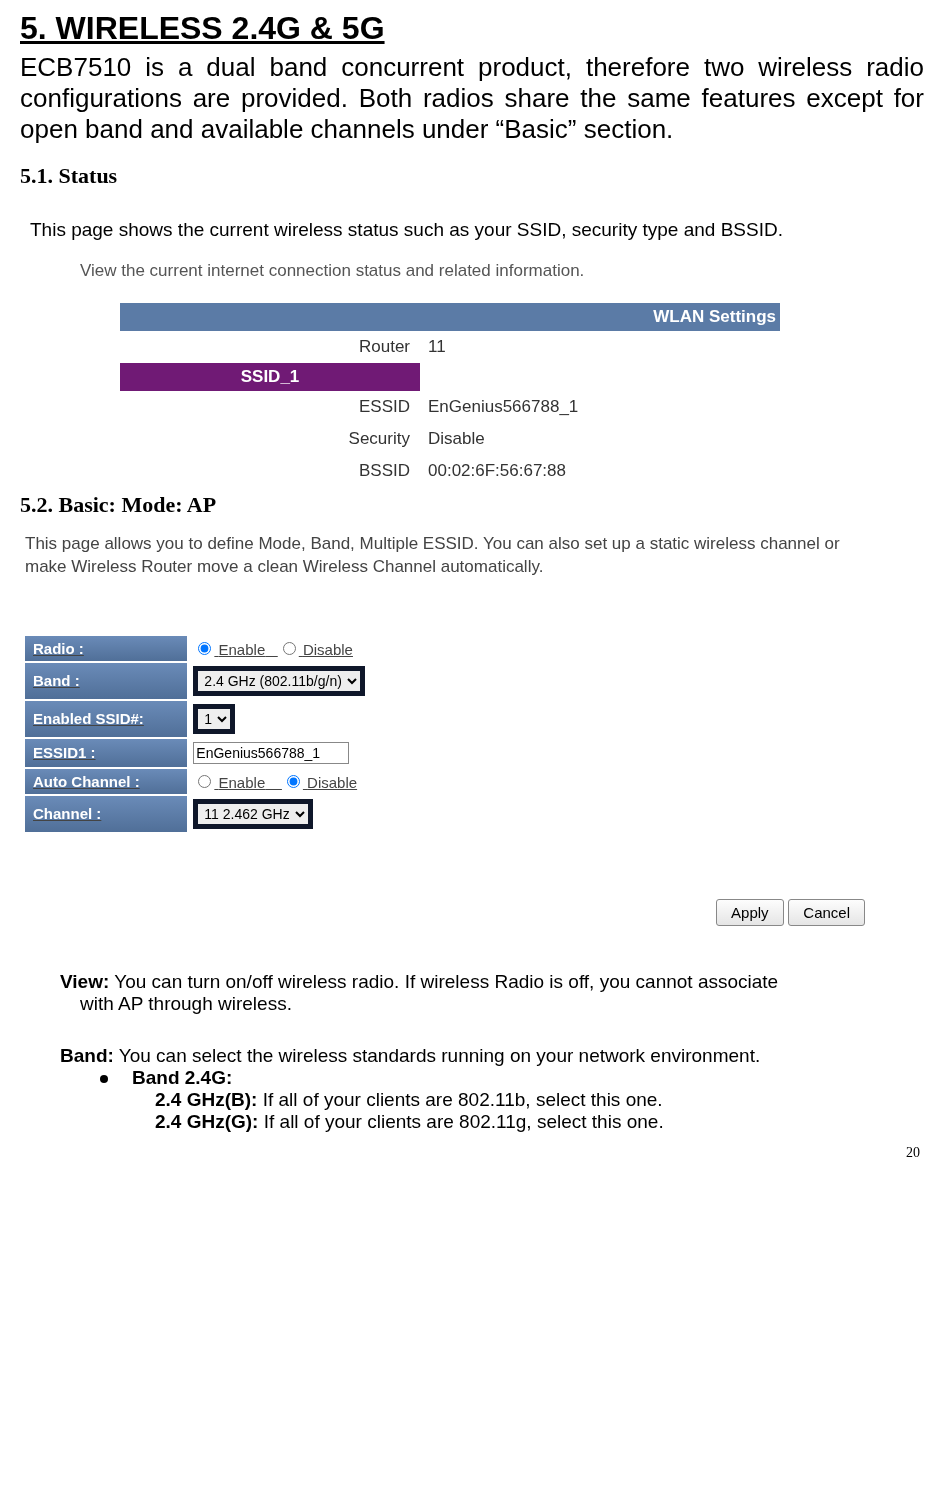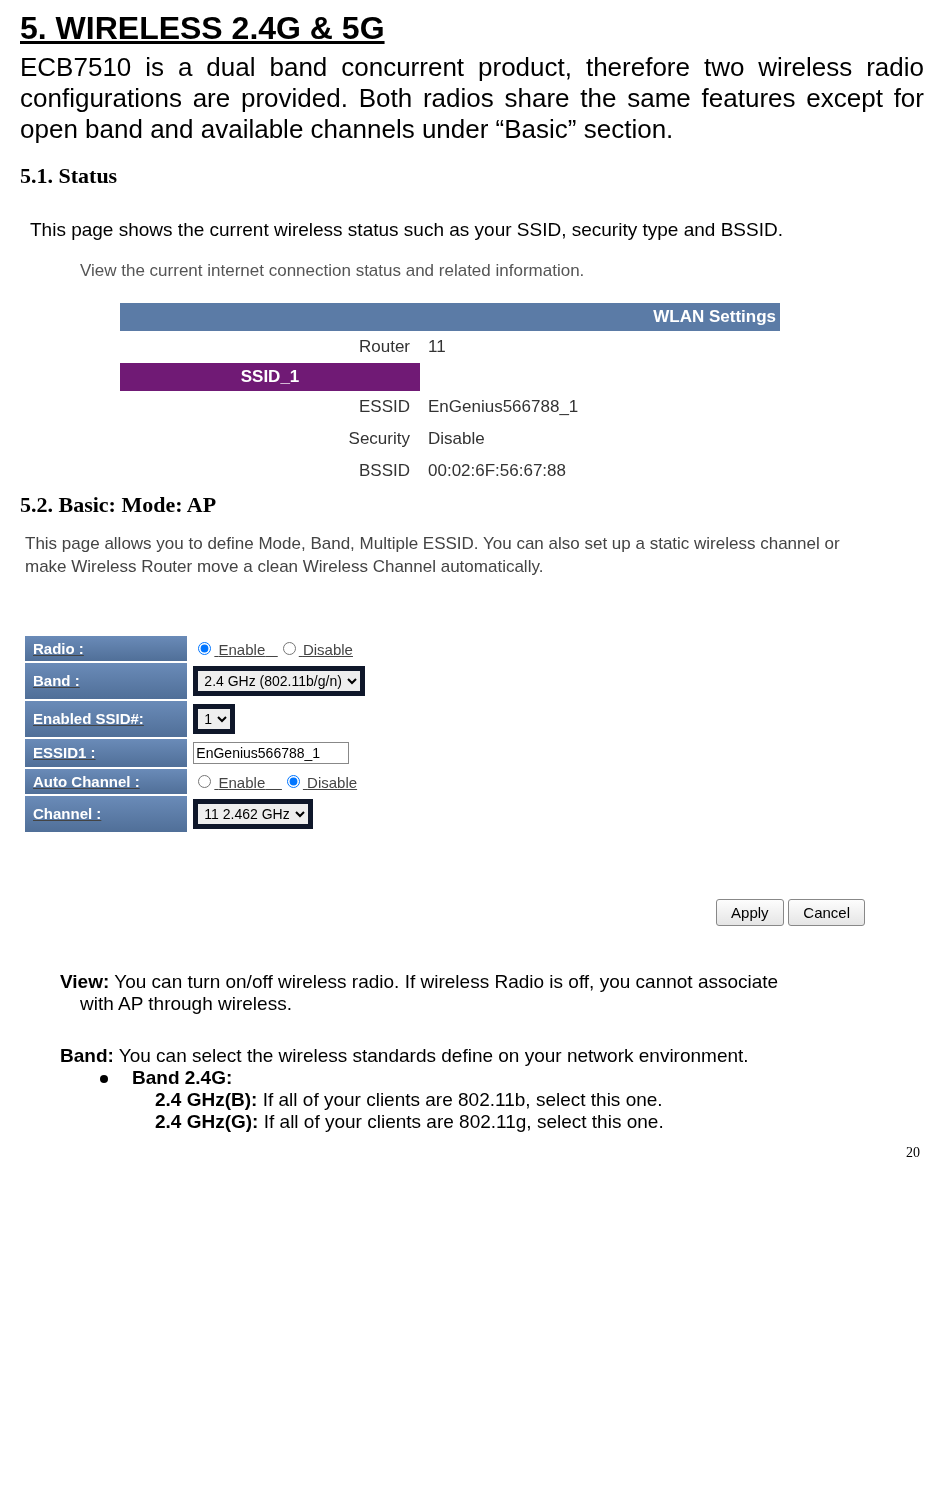--- a/index.html
+++ b/index.html
@@ -267,21 +267,21 @@
   </div>
 </div>
 
 <div class="def-block">
   <span class="def-term">View:</span><span> You can turn on/off wireless radio. If wireless Radio is off, you cannot associate</span>
   <div class="def-body">with AP through wireless.</div>
 </div>
 
 <div class="band-block">
   <div>
-    <span class="def-term">Band:</span><span> You can select the wireless standards define on your network environment.</span>
+    <span class="def-term">Band:</span><span> You can select the wireless standards running on your network environment.</span>
   </div>
   <div class="bullet-row">
     <span class="bullet-dot"></span><span class="def-term">Band 2.4G:</span>
   </div>
   <div class="sub-indent">
     <span class="def-term">2.4 GHz(B):</span><span> If all of your clients are 802.11b, select this one.</span>
   </div>
   <div class="sub-indent">
     <span class="def-term">2.4 GHz(G):</span><span> If all of your clients are 802.11g, select this one.</span>
   </div>

